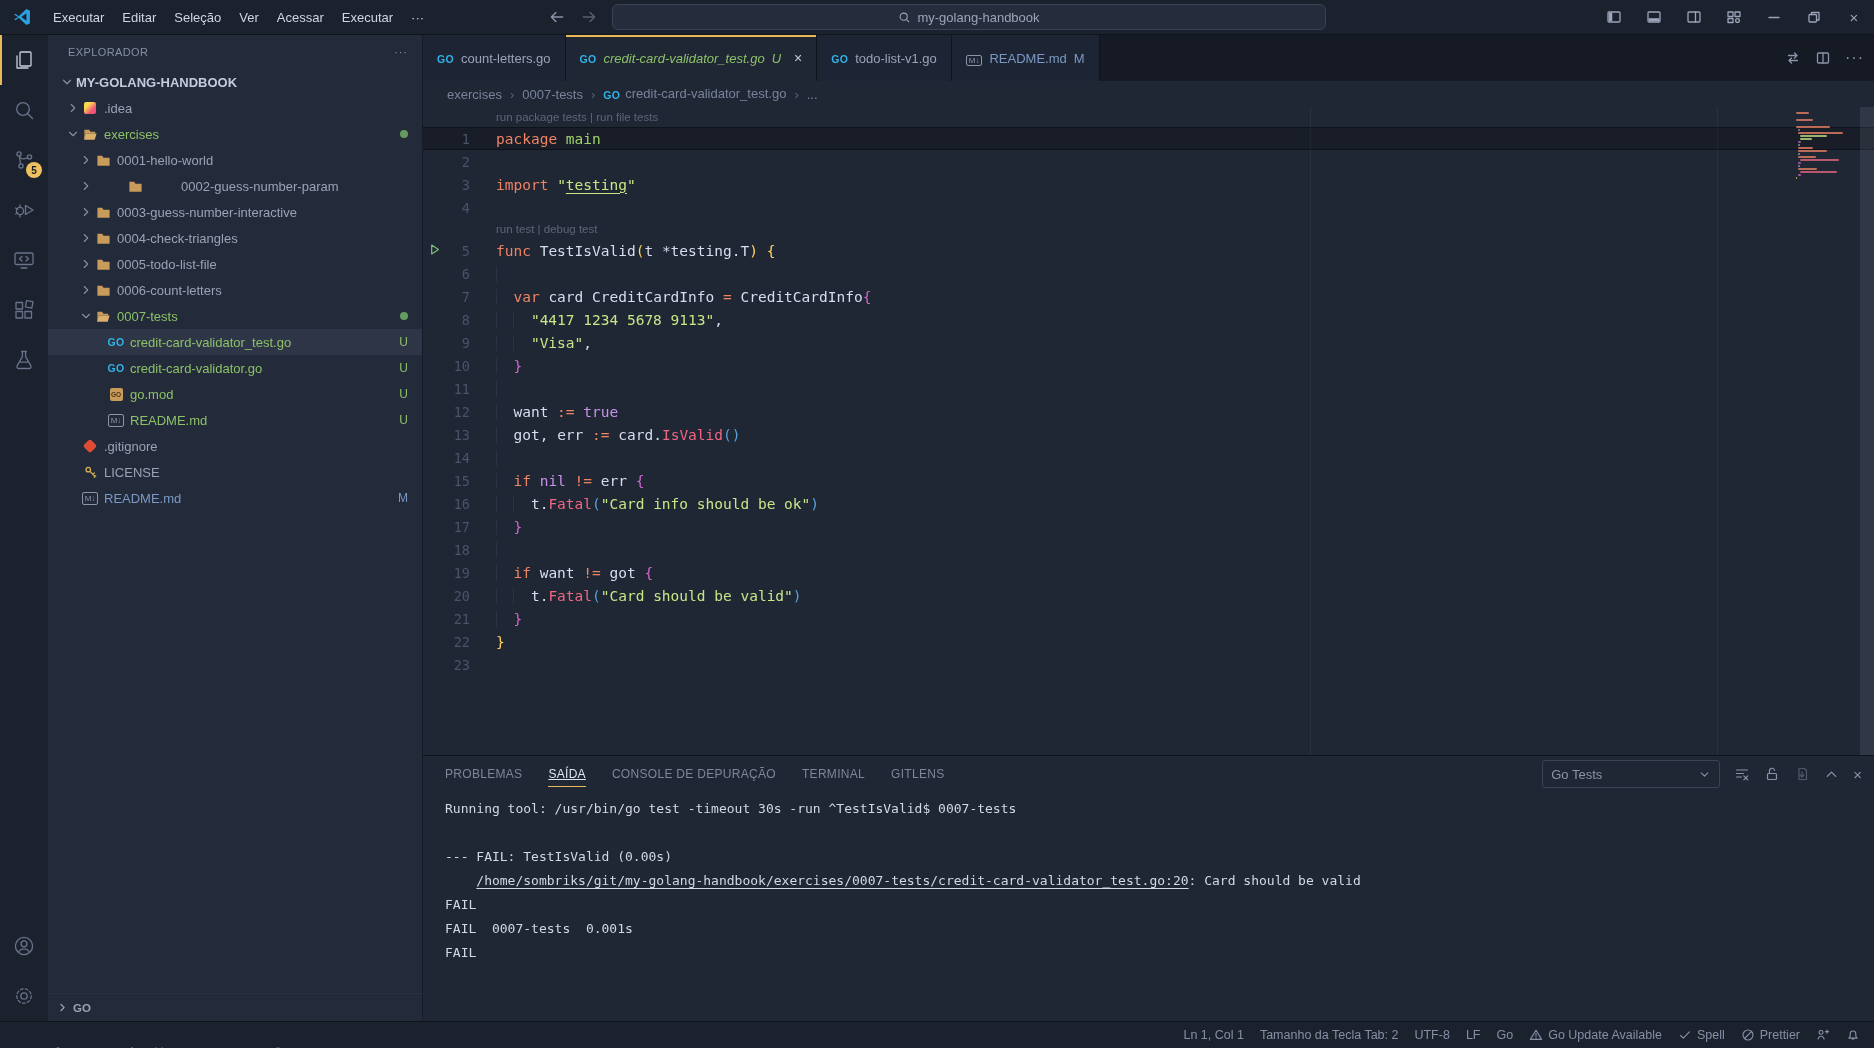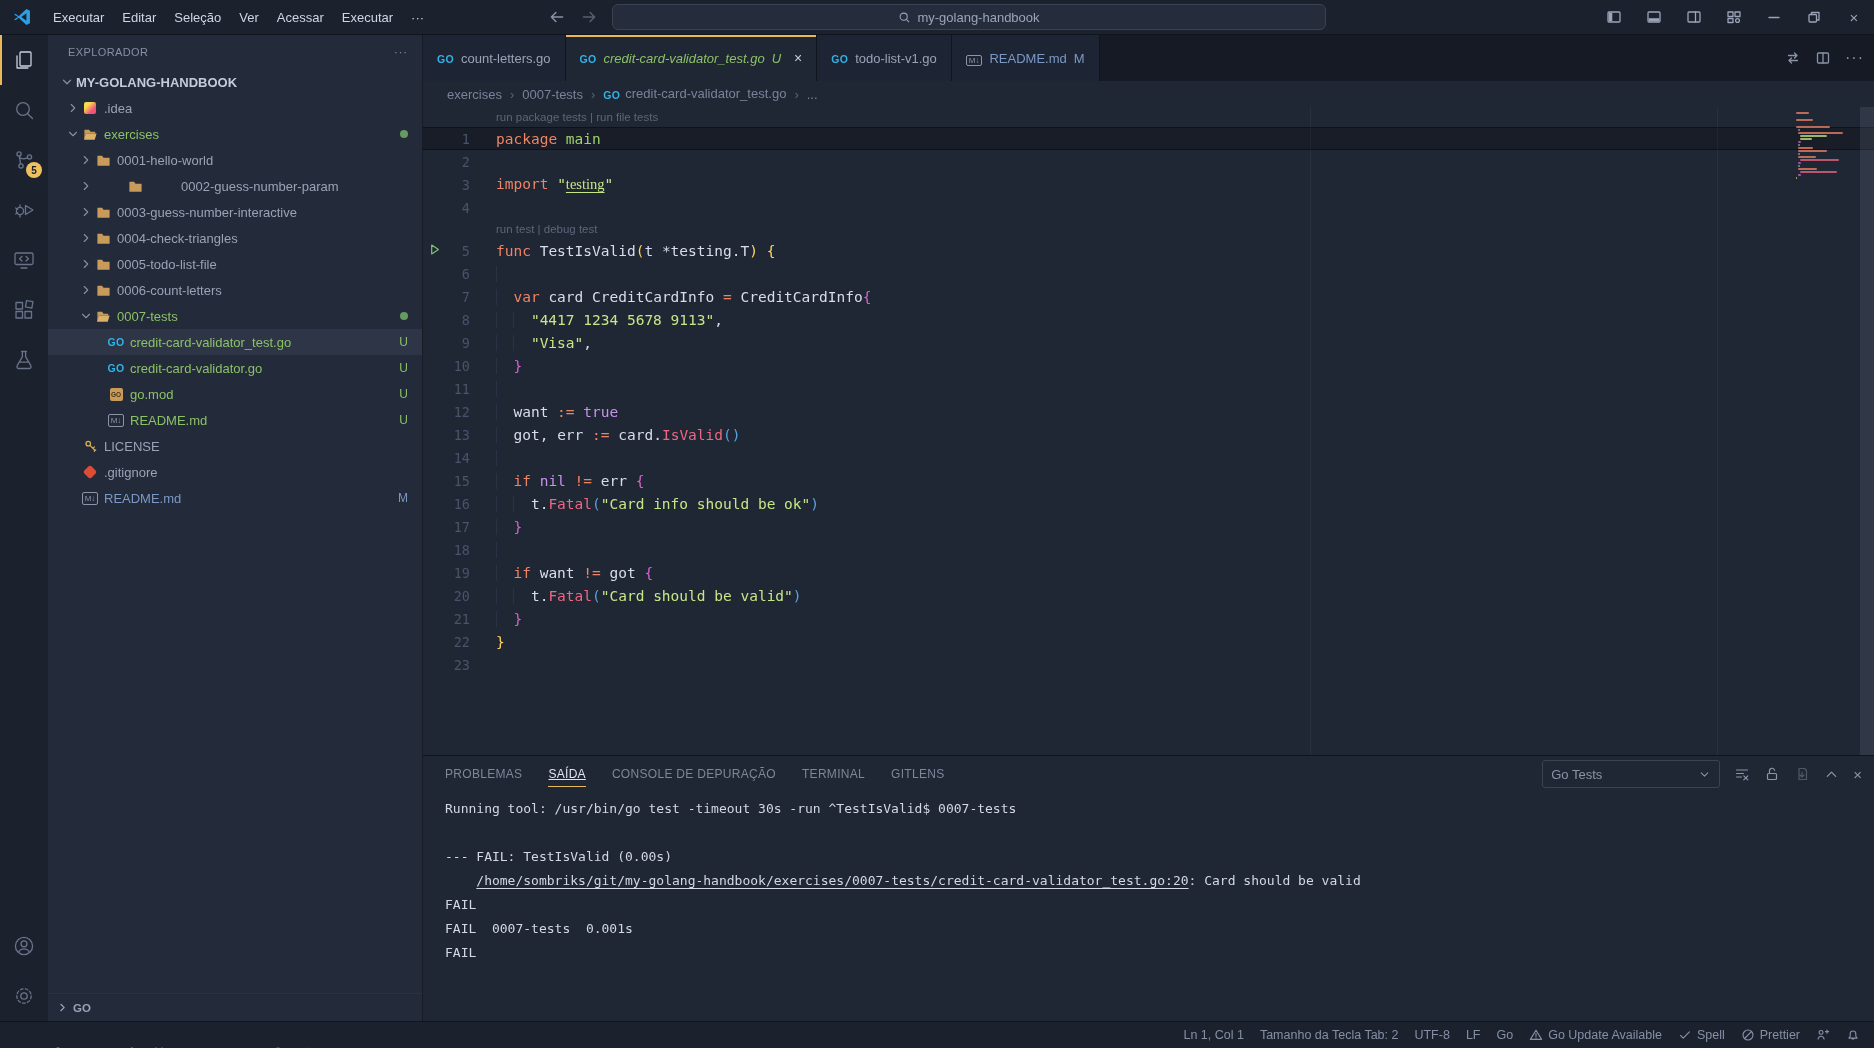--- a/index.html
+++ b/index.html
@@ -70,21 +70,21 @@
              font-size:14.5px;background:var(--bg-editor);}
   .cl-row{height:23px;display:flex;align-items:center;white-space:pre;position:relative;}
   .cl-row.lens{height:20px;font-size:11.5px;color:#5d6679;font-family:"Liberation Sans",sans-serif;}
   .cl-row.current{background:rgba(0,0,0,.22);box-shadow:inset 0 1px 0 rgba(0,0,0,.35), inset 0 -1px 0 rgba(0,0,0,.35);}
   .gut{width:73px;flex:0 0 73px;position:relative;height:100%;display:flex;align-items:center;}
   .gut .num{width:47px;text-align:right;color:#49536b;font-size:13.5px;}
   .gut .runbtn{position:absolute;left:4px;top:3px;color:#7ec17a;}
   .cl-text{white-space:pre;color:var(--txt);}
   .ig{display:inline-block;width:2ch;box-shadow:inset 1px 0 0 #2b3245;}
   .tk-kw{color:var(--kw);} .tk-grn{color:var(--grn);} .tk-str{color:var(--str);}
-  .tk-stru{color:var(--str);text-decoration:underline;text-underline-offset:3px;font-family:Liberation Serif, serif;}
+  .tk-stru{color:var(--str);text-decoration:underline;text-underline-offset:3px;}
   .tk-pur{color:var(--pur);} .tk-fn{color:var(--fn);} .tk-blu{color:var(--blu2);}
   .tk-yel{color:var(--yel);} .tk-mag{color:var(--mag);} .tk-txt{color:var(--txt);}
   .ruler{position:absolute;top:0;bottom:0;width:1px;background:rgba(255,255,255,.05);}
   .minimap{position:absolute;top:4px;right:20px;width:58px;}
   .minimap .mbar{height:2px;margin:1px 0;border-radius:1px;opacity:.75;}
   .vscroll{position:absolute;top:0;right:0;width:14px;height:100%;background:rgba(125,135,155,.18);}
 
   
   .panel{height:265px;flex:0 0 265px;background:var(--bg-editor);border-top:1px solid #0f131c;
          display:flex;flex-direction:column;position:relative;}
@@ -447,33 +447,33 @@
             <span class="chev"></span>
             <span class="ficon">
               <span class="mdicon">M↓</span>
             </span>
             <span class="lbl c-green">README.md</span>
             <span class="badge c-green">U</span>
           </div>
           <div class="trow" style="padding-left: 17px;">
             <span class="chev"></span>
             <span class="ficon">
+              <span style="display:inline-block;width:10px;height:10px;background:#de4c36;transform:rotate(45deg);border-radius:2px;"></span>
+            </span>
+            <span class="lbl c-dim">.gitignore</span>
+          </div>
+          <div class="trow" style="padding-left: 17px;">
+            <span class="chev"></span>
+            <span class="ficon">
               <svg width="15" height="15" viewBox="0 0 16 16" fill="none" stroke="#d4af4e" stroke-width="1.4" stroke-linecap="round">
                 <circle cx="5.6" cy="5" r="2.4"></circle>
                 <path d="m7.4 6.8 5 5M10.6 9.8l1.6-1.4M12 13l1.6-1.4"></path>
               </svg>
             </span>
             <span class="lbl c-dim">LICENSE</span>
-          </div>
-          <div class="trow" style="padding-left: 17px;">
-            <span class="chev"></span>
-            <span class="ficon">
-              <span style="display:inline-block;width:10px;height:10px;background:#de4c36;transform:rotate(45deg);border-radius:2px;"></span>
-            </span>
-            <span class="lbl c-dim">.gitignore</span>
           </div>
           <div class="trow" style="padding-left: 17px;">
             <span class="chev"></span>
             <span class="ficon">
               <span class="mdicon">M↓</span>
             </span>
             <span class="lbl c-blue">README.md</span>
             <span class="badge c-blue">M</span>
           </div>
         </div>

